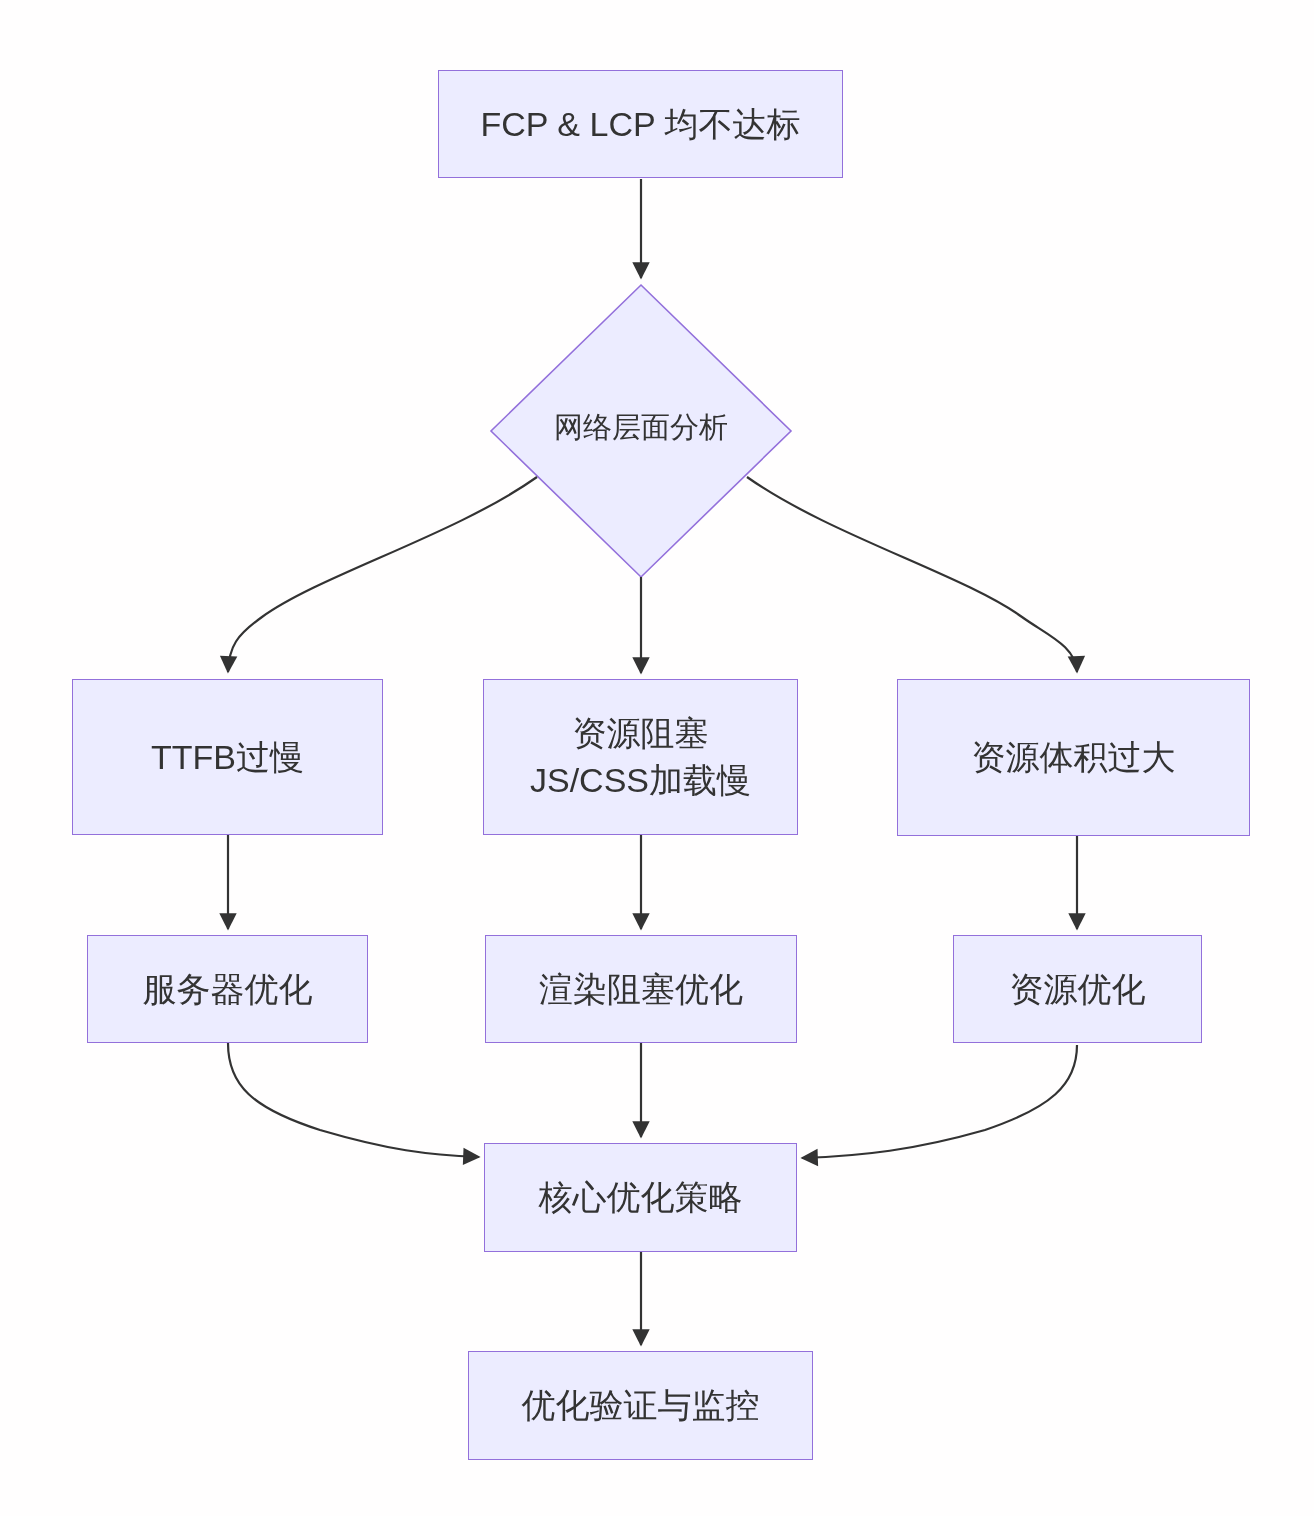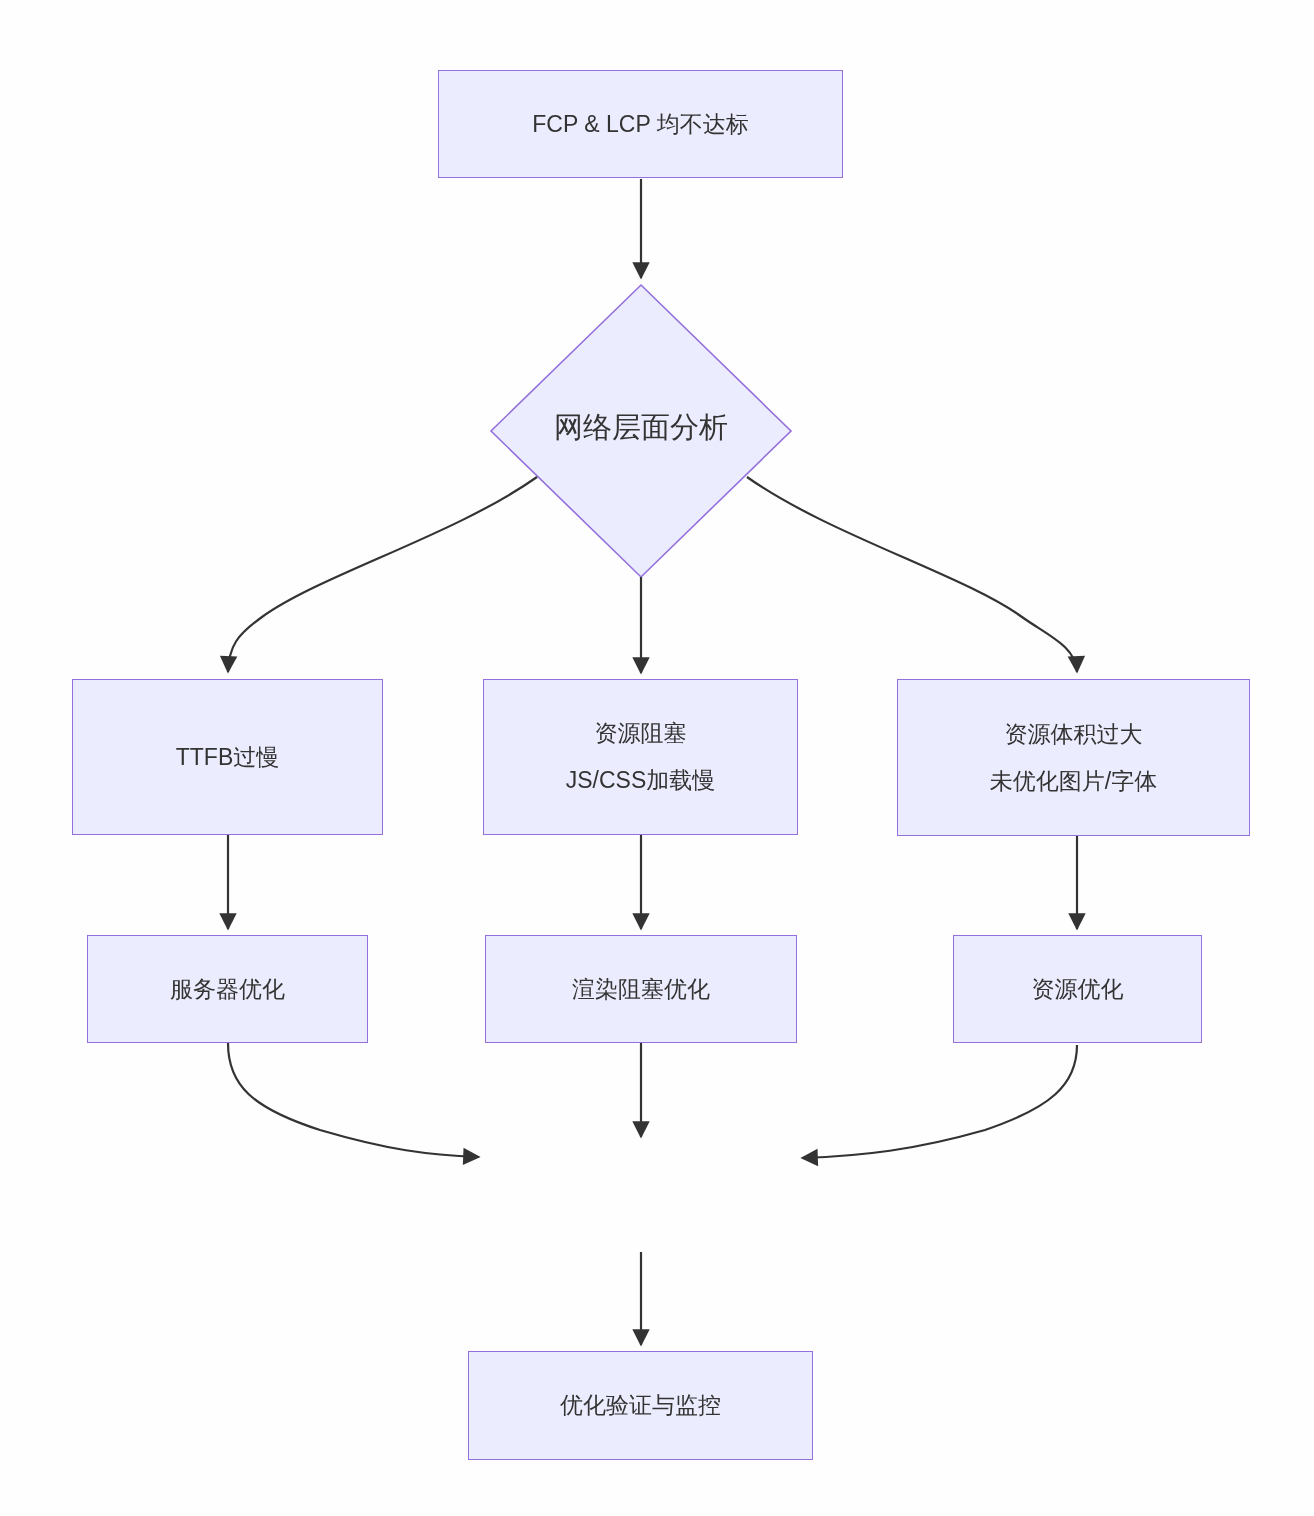--- a/index.html
+++ b/index.html
@@ -25,21 +25,21 @@
   .node {
     position: absolute;
     background: #ECECFF;
     border: 1.6px solid #9370DB;
     box-sizing: border-box;
     display: flex;
     flex-direction: column;
     align-items: center;
     justify-content: center;
     color: #333333;
-    font-size: 23px;
+    font-size: 34px;
     line-height: 47px;
     text-align: center;
     white-space: nowrap;
   }
   .diamond-label {
     position: absolute;
     color: #333333;
     font-size: 29px;
     text-align: center;
     white-space: nowrap;
@@ -93,34 +93,36 @@
     <span>TTFB过慢</span>
   </div>
 
   <div class="node" style="left:483px; top:679px; width:315px; height:156px;">
     <span>资源阻塞</span>
     <span>JS/CSS加载慢</span>
   </div>
 
   <div class="node" style="left:897px; top:679px; width:353px; height:157px;">
     <span>资源体积过大</span>
-    <span>未优化图片/字体</span>
   </div>
 
   <div class="node" style="left:87px; top:935px; width:281px; height:108px;">
     <span>服务器优化</span>
   </div>
 
   <div class="node" style="left:485px; top:935px; width:312px; height:108px;">
     <span>渲染阻塞优化</span>
   </div>
 
   <div class="node" style="left:953px; top:935px; width:249px; height:108px;">
     <span>资源优化</span>
   </div>
 
+  <div class="node" style="left:484px; top:1143px; width:313px; height:109px;">
+    <span>核心优化策略</span>
+  </div>
 
   <div class="node" style="left:468px; top:1351px; width:345px; height:109px;">
     <span>优化验证与监控</span>
   </div>
 
 
 </div>
 
 </body></html>

